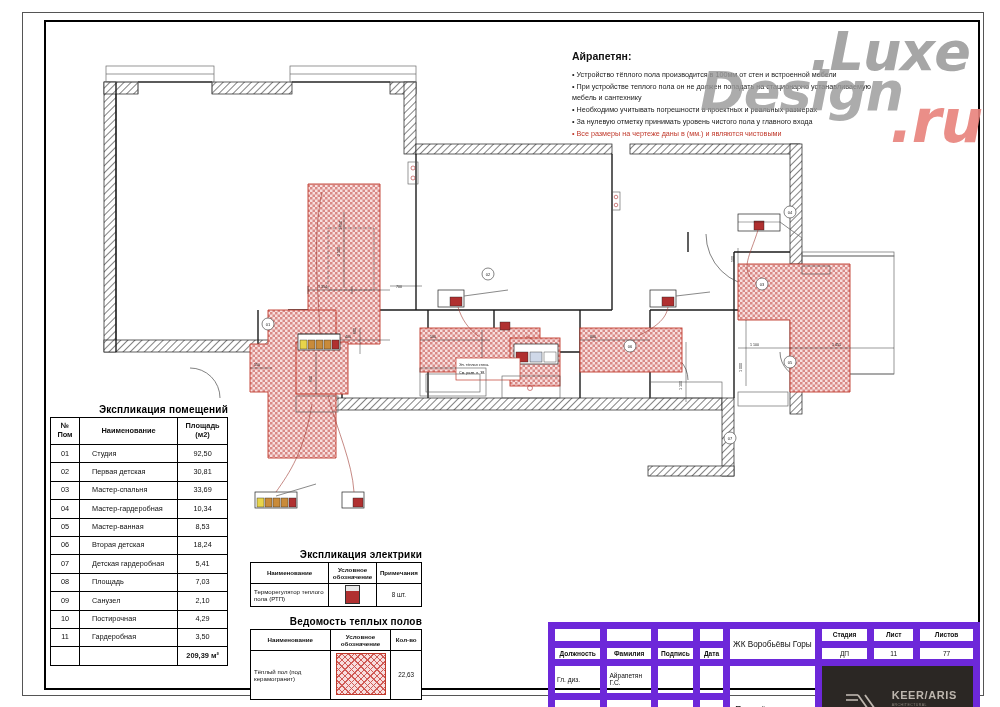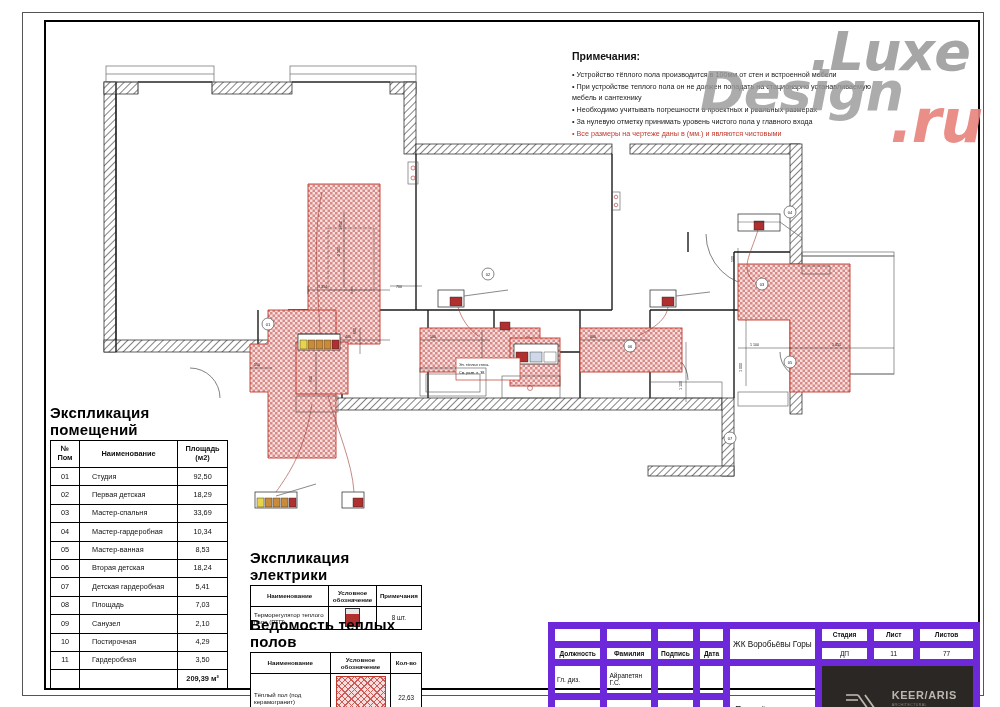--- a/index.html
+++ b/index.html
@@ -22,21 +22,21 @@
     border:2px solid #000;box-sizing:border-box;background:#fff;
   }
 
   
   table.dwg{border-collapse:collapse;background:#fff;}
   table.dwg td,table.dwg th{
     border:1px solid #000;padding:0 3px;font-size:7.3px;
     font-weight:normal;color:#111;line-height:1.15;
   }
   .tbl-title{
-    font-size:15px;font-weight:bold;text-align:left;letter-spacing:.2px;
+    font-size:10px;font-weight:bold;text-align:right;letter-spacing:.2px;
     color:#000;margin-bottom:2px;font-family:"Liberation Sans",sans-serif;
   }
 
   
   #exp-rooms{position:absolute;left:50px;top:404px;width:178px;}
   #exp-rooms table{width:178px;}
   #exp-rooms th{font-weight:bold;text-align:center;height:26px;font-size:7.4px;}
   #exp-rooms td{height:17.4px;}
   #exp-rooms td.c-num{width:26px;text-align:center;}
   #exp-rooms td.c-name{width:104px;text-align:left;padding-left:12px;}
@@ -397,21 +397,21 @@
         <circle cx="323" cy="116" r="2"></circle>
         <circle cx="323" cy="126" r="2"></circle>
         <rect x="522" y="140" width="8" height="18" stroke="#555"></rect>
         <circle cx="526" cy="145" r="1.8"></circle>
         <circle cx="526" cy="153" r="1.8"></circle>
       </g>
     </svg>
   </div>
 
   <div id="notes">
-    <div class="n-title">Примечания:</div>
+    <div class="n-title">Айрапетян:</div>
     <ul>
       <li>• Устройство тёплого пола  производится в 100мм от стен и встроенной мебели</li>
       <li>• При устройстве теплого пола он не должен попадать на стационарно устанавливаемую</li>
       <li>мебель и сантехнику</li>
       <li>• Необходимо учитывать погрешности в проектных и реальных размерах</li>
       <li>• За нулевую отметку принимать уровень чистого пола у главного входа</li>
       <li class="red">• Все размеры на чертеже даны в (мм.) и являются чистовыми</li>
     </ul>
   </div>
 
@@ -439,21 +439,21 @@
       </thead>
       <tbody>
         <tr>
             <td class="c-num">01</td>
             <td class="c-name">Студия</td>
             <td class="c-area">92,50</td>
           </tr>
         <tr>
             <td class="c-num">02</td>
             <td class="c-name">Первая детская</td>
-            <td class="c-area">18,29</td>
+            <td class="c-area">30,81</td>
           </tr>
         <tr>
             <td class="c-num">03</td>
             <td class="c-name">Мастер-спальня</td>
             <td class="c-area">33,69</td>
           </tr>
         <tr>
             <td class="c-num">04</td>
             <td class="c-name">Мастер-гардеробная</td>
             <td class="c-area">10,34</td>

